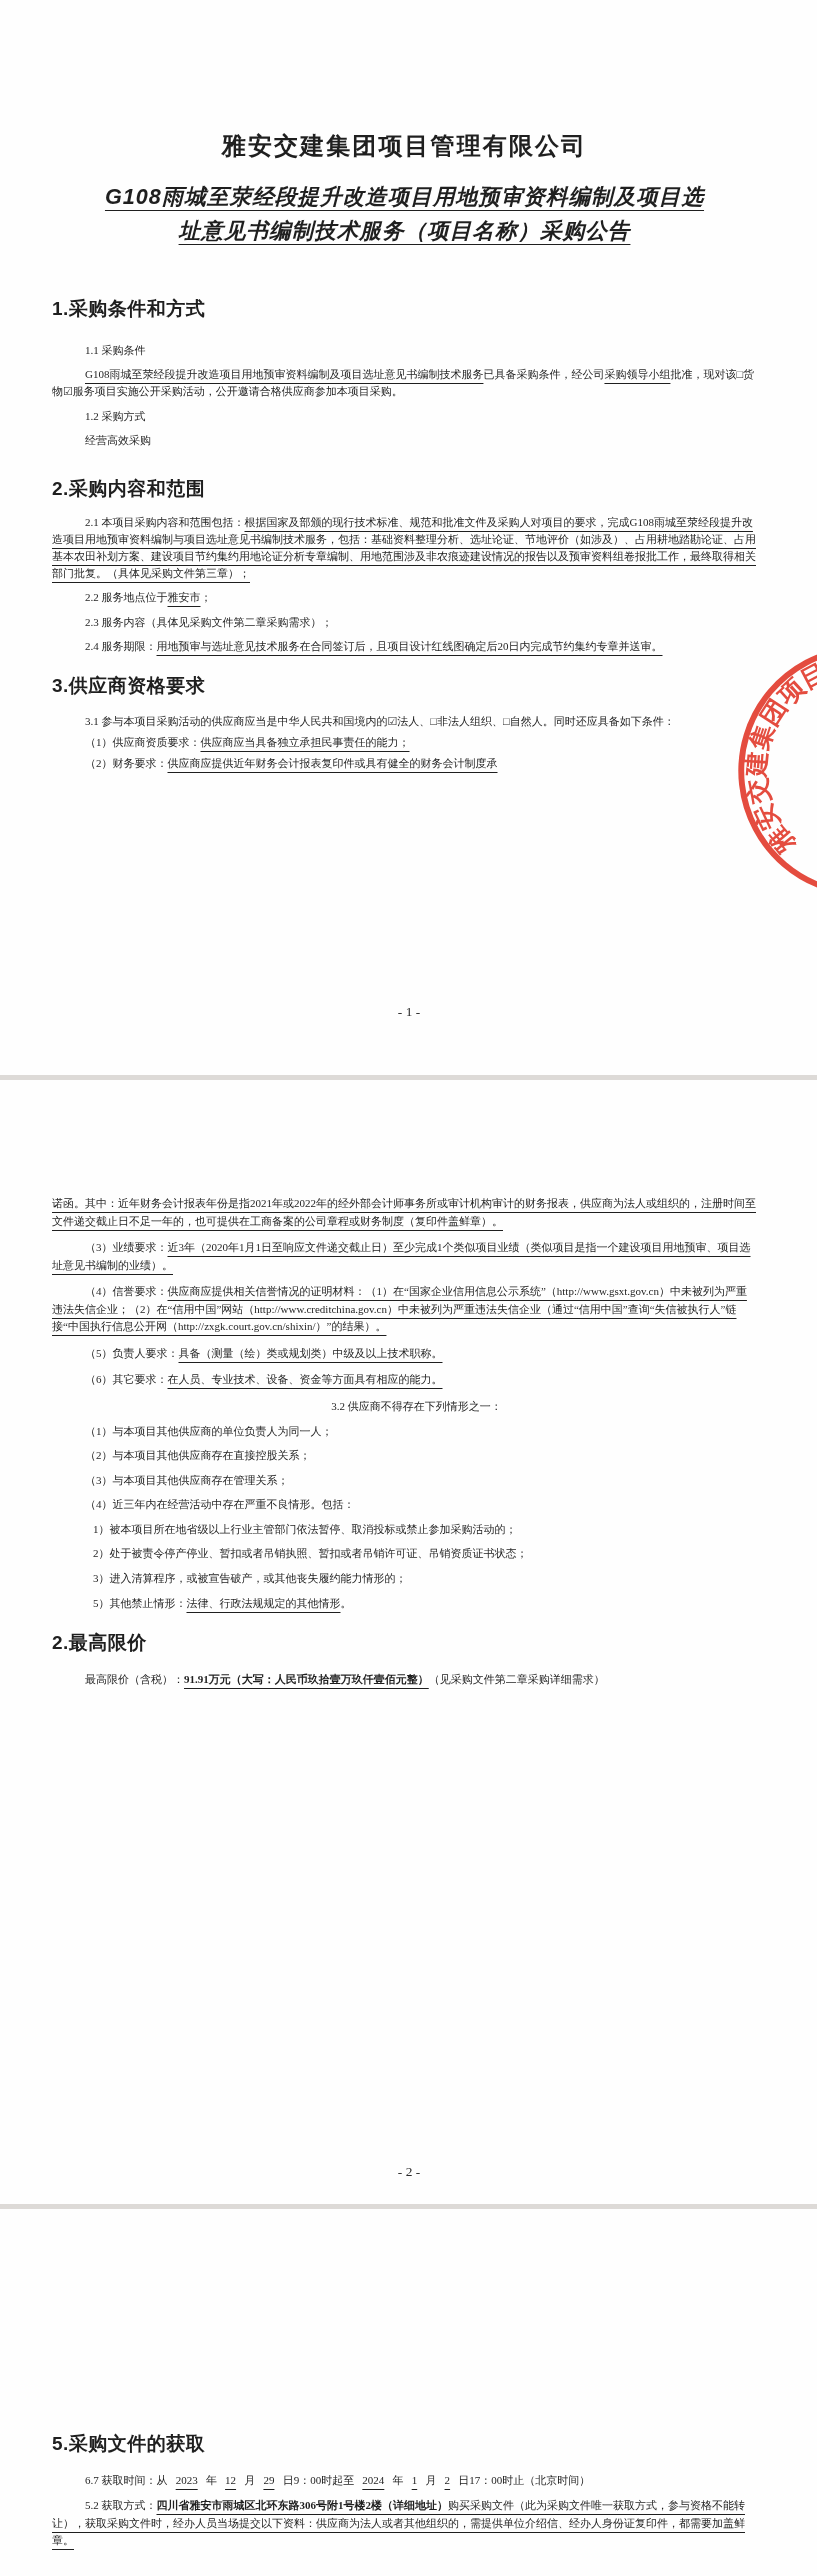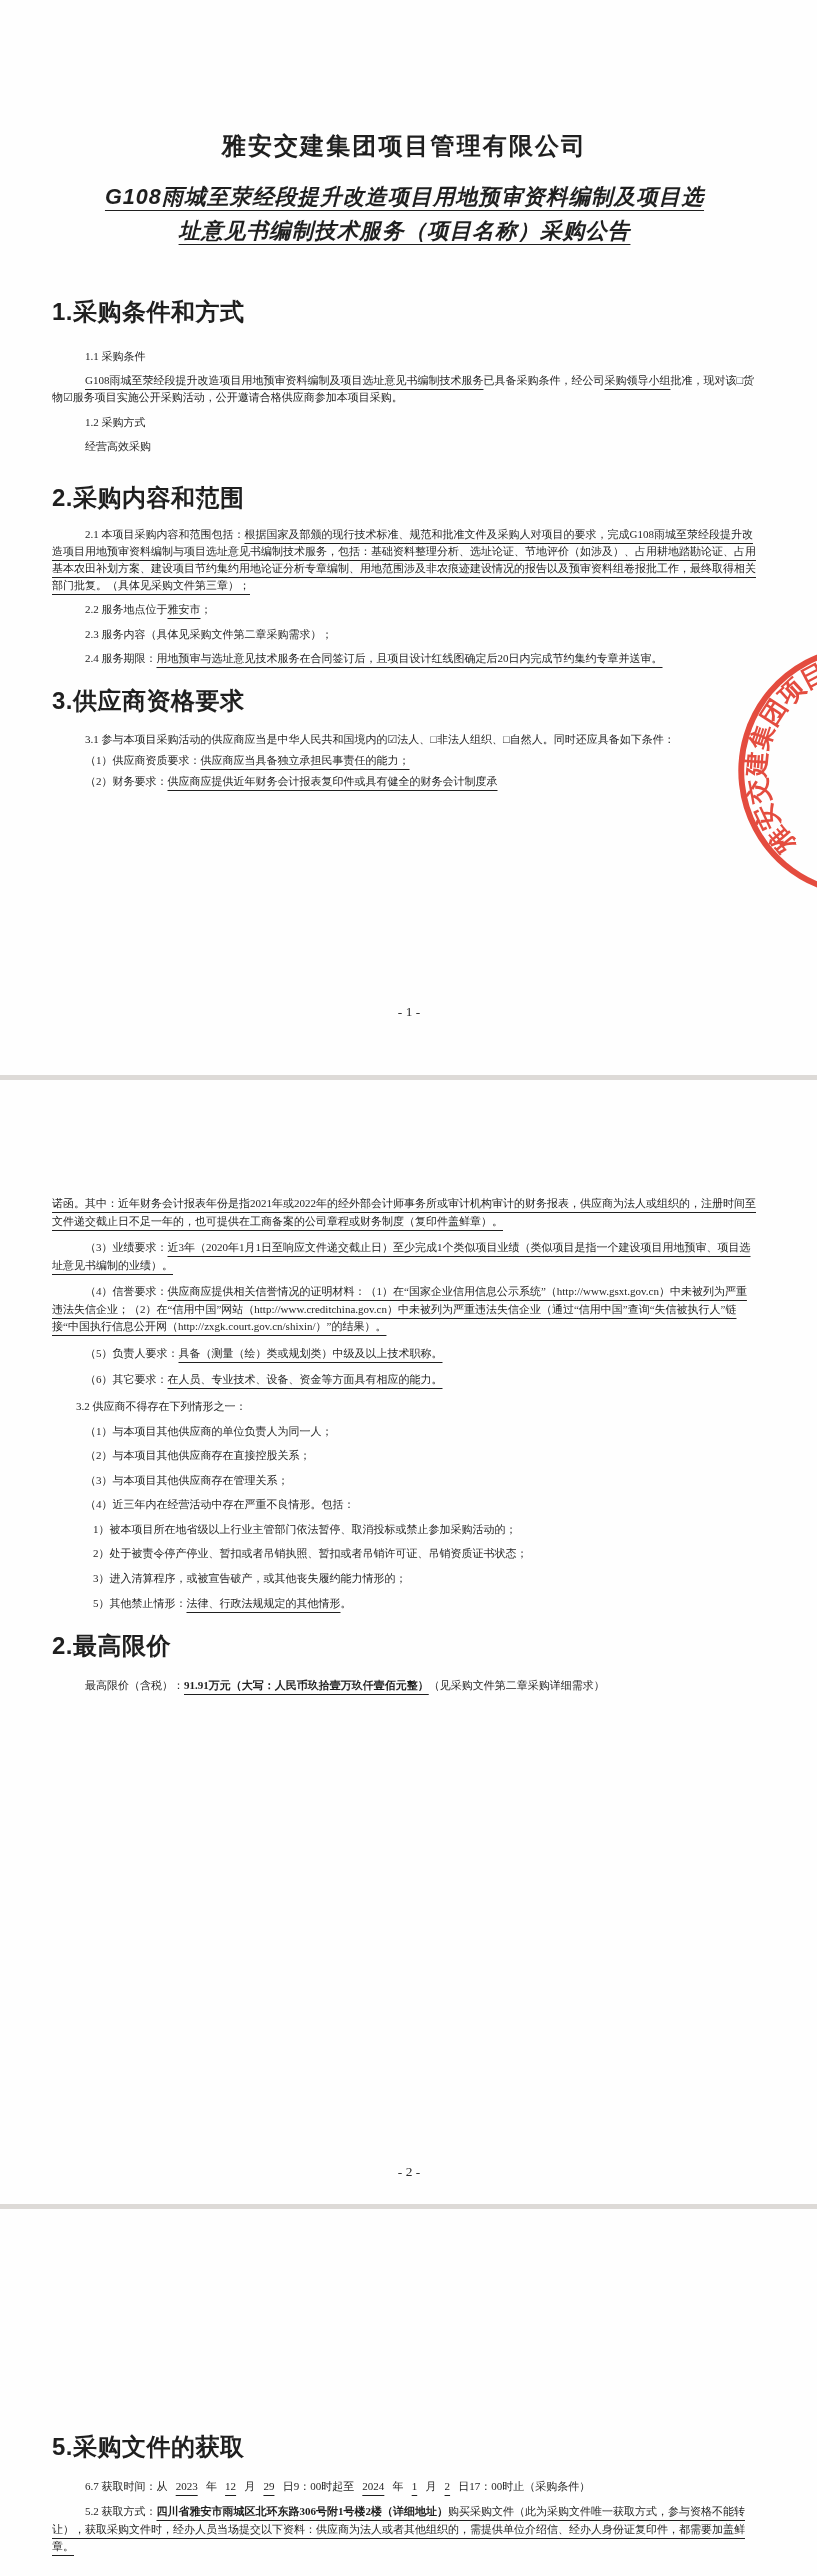--- a/index.html
+++ b/index.html
@@ -9,21 +9,21 @@
   .page1{height:1075px;padding:130px 61px 0 52px;}
   .page2{height:1124px;padding:115px 61px 0 52px;}
   .page3{height:1244px;padding:222px 61px 0 52px;}
   .gap{height:5.2px;background:#dddad7;}
   
   .title1{font-family:"Liberation Sans","DejaVu Sans",sans-serif;font-weight:bold;font-size:24px;
           text-align:center;letter-spacing:2.1px;}
   .title2{font-family:"Liberation Sans","DejaVu Sans",sans-serif;font-weight:bold;font-size:21.6px;
           text-align:center;line-height:1.62;margin-top:17.5px;letter-spacing:1px;font-style:italic;}
   .title2 .u{text-underline-offset:6.2px;}
-  .h{font-family:"Liberation Sans","DejaVu Sans",sans-serif;font-weight:900;font-size:24px;
+  .h{font-family:"Liberation Sans","DejaVu Sans",sans-serif;font-weight:900;font-size:19px;
      letter-spacing:0.5px;}
   .t{font-size:11px;line-height:1.58;}
   .ind{text-indent:33px;}
   .ind2{text-indent:41px;}
   .u{text-decoration:underline;text-decoration-thickness:1.3px;text-underline-offset:4.6px;}
   .b{font-weight:bold;}
   .blank{text-decoration:underline;text-decoration-thickness:1.3px;text-underline-offset:4.6px;padding:0 8.2px;}
   .mt-s{margin-top:7.2px;} .mt-m{margin-top:10.3px;} .mt-l{margin-top:15.5px;}
   p{margin:0;}
   .footer{position:absolute;left:0;width:100%;text-align:center;font-size:13.4px;color:#2a2a2a;}
@@ -68,41 +68,41 @@
 
   <div class="gap"></div>
 
   <div class="page page2">
     <p class="t"><span class="u">诺函。其中：近年财务会计报表年份是指2021年或2022年的经外部会计师事务所或审计机构审计的财务报表，供应商为法人或组织的，注册时间至文件递交截止日不足一年的，也可提供在工商备案的公司章程或财务制度（复印件盖鲜章）。</span></p>
     <p class="t ind" style="margin-top:9.3px;"><span>（3）业绩要求：</span><span class="u">近3年（2020年1月1日至响应文件递交截止日）至少完成1个类似项目业绩（类似项目是指一个建设项目用地预审、项目选址意见书编制的业绩）。</span></p>
     <p class="t ind" style="margin-top:9.3px;"><span>（4）信誉要求：</span><span class="u">供应商应提供相关信誉情况的证明材料：（1）在“国家企业信用信息公示系统”（http://www.gsxt.gov.cn）中未被列为严重违法失信企业；（2）在“信用中国”网站（http://www.creditchina.gov.cn）中未被列为严重违法失信企业（通过“信用中国”查询“失信被执行人”链接“中国执行信息公开网（http://zxgk.court.gov.cn/shixin/）”的结果）。</span></p>
     <p class="t ind" style="margin-top:9.3px;"><span>（5）负责人要求：</span><span class="u">具备（测量（绘）类或规划类）中级及以上技术职称。</span></p>
     <p class="t ind" style="margin-top:9.3px;"><span>（6）其它要求：</span><span class="u">在人员、专业技术、设备、资金等方面具有相应的能力。</span></p>
 
-    <p class="t" style="margin-top:9.3px;text-indent:24px;">3.2 供应商不得存在下列情形之一：</p>
+    <p class="t" style="margin-top:9.3px;text-indent:24px;text-align:center;">3.2 供应商不得存在下列情形之一：</p>
     <p class="t ind mt-s">（1）与本项目其他供应商的单位负责人为同一人；</p>
     <p class="t ind mt-s">（2）与本项目其他供应商存在直接控股关系；</p>
     <p class="t ind mt-s">（3）与本项目其他供应商存在管理关系；</p>
     <p class="t ind mt-s">（4）近三年内在经营活动中存在严重不良情形。包括：</p>
     <p class="t ind2 mt-s">1）被本项目所在地省级以上行业主管部门依法暂停、取消投标或禁止参加采购活动的；</p>
     <p class="t ind2 mt-s">2）处于被责令停产停业、暂扣或者吊销执照、暂扣或者吊销许可证、吊销资质证书状态；</p>
     <p class="t ind2 mt-s">3）进入清算程序，或被宣告破产，或其他丧失履约能力情形的；</p>
     <p class="t ind2 mt-s"><span>5）其他禁止情形：</span><span class="u">法律、行政法规规定的其他情形</span><span>。</span></p>
 
     <p class="h" style="margin-top:18.5px;">2.最高限价</p>
     <p class="t ind" style="margin-top:14.4px;"><span>最高限价（含税）：</span><span class="u b">91.91万元（大写：人民币玖拾壹万玖仟壹佰元整）</span><span>（见采购文件第二章采购详细需求）</span></p>
 
     <div class="footer" style="top:1084px;">- 2 -</div>
   </div>
 
   <div class="gap"></div>
 
   <div class="page page3">
     <p class="h">5.采购文件的获取</p>
-    <p class="t ind" style="margin-top:14.4px;"><span>6.7 获取时间：从</span><span class="blank">2023</span><span>年</span><span class="blank">12</span><span>月</span><span class="blank">29</span><span>日9：00时起至</span><span class="blank">2024</span><span>年</span><span class="blank">1</span><span>月</span><span class="blank">2</span><span>日17：00时止</span><span>（采购条件）</span></p>
+    <p class="t ind" style="margin-top:14.4px;"><span>6.7 获取时间：从</span><span class="blank">2023</span><span>年</span><span class="blank">12</span><span>月</span><span class="blank">29</span><span>日9：00时起至</span><span class="blank">2024</span><span>年</span><span class="blank">1</span><span>月</span><span class="blank">2</span><span>日17：00时止</span><span>（北京时间）</span></p>
     <p class="t ind" style="margin-top:8.2px;"><span>5.2 获取方式：</span><span class="u b">四川省雅安市雨城区北环东路306号附1号楼2楼（详细地址）</span><span class="u">购买采购文件（此为采购文件唯一获取方式，参与资格不能转让），获取采购文件时，经办人员当场提交以下资料：供应商为法人或者其他组织的，需提供单位介绍信、经办人身份证复印件，都需要加盖鲜章。</span></p>
 
   </div>
 
   <div class="seal-clip clip-p1">
     <div class="seal">
       <svg viewBox="0 0 500 500" width="268" height="268">
         <defs>
           <path id="arcTopB" d="M 78 318 A 185 185 0 1 1 422 318" fill="none"></path>
           <path id="arcBotB" d="M 140 398 A 184 184 0 0 0 360 398" fill="none"></path>

